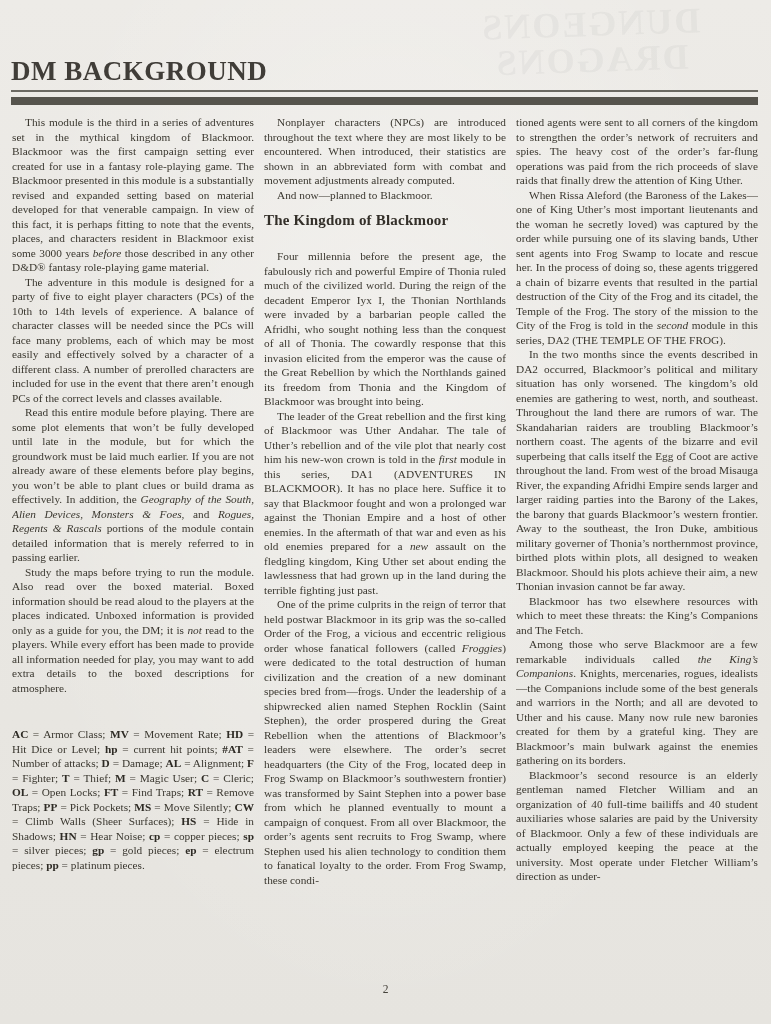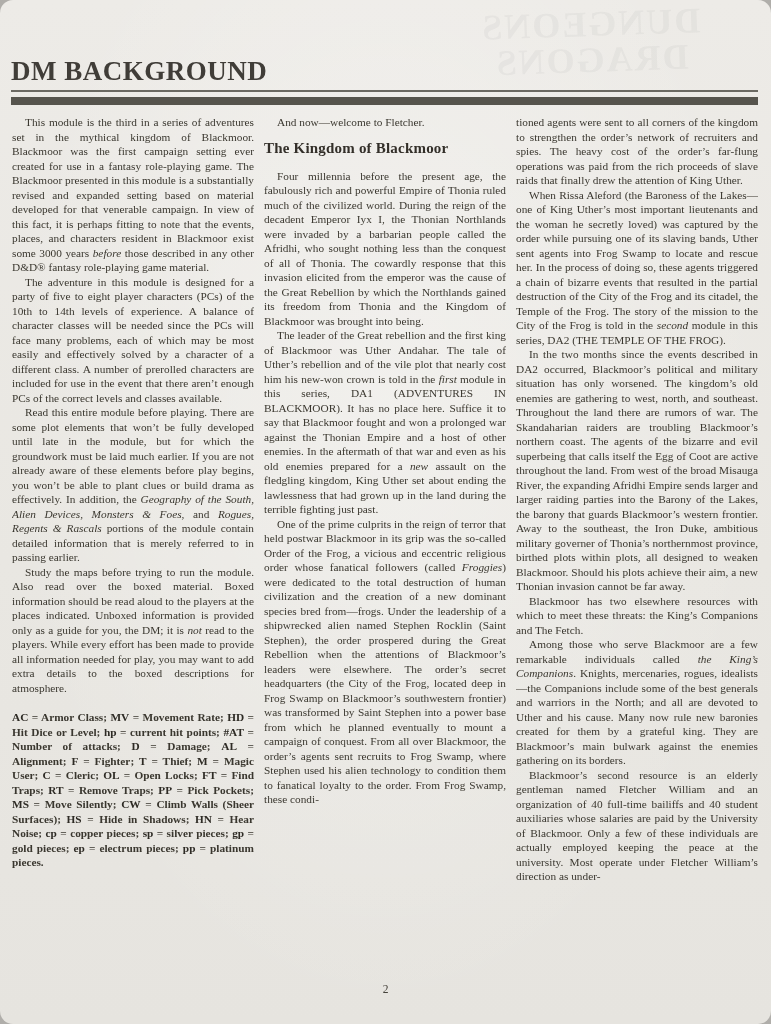--- a/index.html
+++ b/index.html
@@ -7,21 +7,20 @@
     width:771px;height:1024px;
     font-family:"Liberation Serif","DejaVu Serif",serif;
     background:#b0aeaa;
   }
   .sheet{
     position:relative;width:771px;height:1024px;overflow:hidden;
     background:
       radial-gradient(ellipse at 50% 40%, rgba(255,255,255,0.35), rgba(0,0,0,0) 70%),
       linear-gradient(180deg,#edebe7 0%,#e9e7e2 55%,#e6e4df 100%);
     color:#38352e;
-    border-radius:13px;
   }
   .ghost{
     position:absolute;top:6px;right:70px;
     transform:scaleX(-1) rotate(2deg);
     font-weight:bold;font-size:36px;line-height:36px;
     letter-spacing:2px;color:rgba(70,70,85,0.05);
     text-align:center;user-select:none;
   }
   .masthead{position:absolute;left:11px;right:13px;top:56px;}
   .masthead h1{
@@ -33,23 +32,23 @@
   .columns{
     position:absolute;top:115px;left:12px;right:13px;bottom:44px;
     display:flex;gap:10px;
   }
   .col{flex:1 1 0;min-width:0;overflow:hidden;}
   .col p{
     margin:0;font-size:11.3px;line-height:14.5px;
     text-align:justify;color:#3a372f;
   }
   .col p.indent{text-indent:13px;}
-  .col p.abbr{margin-top:15px;font-weight:bold;}
+  .col p.abbr{margin-top:32px;}
   .col h3{
-    margin:10px 0 12px 0;font-size:15px;line-height:17px;
+    margin:10px 0 20px 0;font-size:15px;line-height:17px;
     font-weight:bold;color:#332f29;letter-spacing:0.2px;
   }
   .col b{color:#2e2b25;}
   .page-num{
     position:absolute;left:0;right:0;bottom:29px;
     text-align:center;font-size:11.5px;color:#45423b;
   }
 </style>
 </head>
 <body>
@@ -71,21 +70,22 @@
 
     <div class="col">
       <p class="indent">This module is the third in a series of adventures set in the mythical kingdom of Blackmoor. Blackmoor was the first campaign setting ever created for use in a fantasy role-playing game. The Blackmoor presented in this module is a substantially revised and expanded setting based on material developed for that venerable campaign. In view of this fact, it is perhaps fitting to note that the events, places, and characters resident in Blackmoor exist some 3000 years <i>before</i> those described in any other D&amp;D® fantasy role-playing game material.</p>
       <p class="indent">The adventure in this module is designed for a party of five to eight player characters (PCs) of the 10th to 14th levels of experience. A balance of character classes will be needed since the PCs will face many problems, each of which may be most easily and effectively solved by a character of a different class. A number of prerolled characters are included for use in the event that there aren’t enough PCs of the correct levels and classes available.</p>
       <p class="indent">Read this entire module before playing. There are some plot elements that won’t be fully developed until late in the module, but for which the groundwork must be laid much earlier. If you are not already aware of these elements before play begins, you won’t be able to plant clues or build drama as effectively. In addition, the <i>Geography of the South</i>, <i>Alien Devices</i>, <i>Monsters &amp; Foes</i>, and <i>Rogues, Regents &amp; Rascals</i> portions of the module contain detailed information that is merely referred to in passing earlier.</p>
       <p class="indent">Study the maps before trying to run the module. Also read over the boxed material. Boxed information should be read aloud to the players at the places indicated. Unboxed information is provided only as a guide for you, the DM; it is <i>not</i> read to the players. While every effort has been made to provide all information needed for play, you may want to add extra details to the boxed descriptions for atmosphere.</p>
       <p class="abbr"><b>AC</b> = Armor Class; <b>MV</b> = Movement Rate; <b>HD</b> = Hit Dice or Level; <b>hp</b> = current hit points; <b>#AT</b> = Number of attacks; <b>D</b> = Damage; <b>AL</b> = Alignment; <b>F</b> = Fighter; <b>T</b> = Thief; <b>M</b> = Magic User; <b>C</b> = Cleric; <b>OL</b> = Open Locks; <b>FT</b> = Find Traps; <b>RT</b> = Remove Traps; <b>PP</b> = Pick Pockets; <b>MS</b> = Move Silently; <b>CW</b> = Climb Walls (Sheer Surfaces); <b>HS</b> = Hide in Shadows; <b>HN</b> = Hear Noise; <b>cp</b> = copper pieces; <b>sp</b> = silver pieces; <b>gp</b> = gold pieces; <b>ep</b> = electrum pieces; <b>pp</b> = platinum pieces.</p>
     </div>
 
     <div class="col">
-      <p class="indent">And now—welcome to Fletcher.</p>
+      <p class="indent">Nonplayer characters (NPCs) are introduced throughout the text where they are most likely to be encountered. When introduced, their statistics are shown in an abbreviated form with combat and movement adjustments already computed.</p>
+      <p class="indent">And now—planned to Blackmoor.</p>
       <h3>The Kingdom of Blackmoor</h3>
       <p class="indent">Four millennia before the present age, the fabulously rich and powerful Empire of Thonia ruled much of the civilized world. During the reign of the decadent Emperor Iyx I, the Thonian Northlands were invaded by a barbarian people called the Afridhi, who sought nothing less than the conquest of all of Thonia. The cowardly response that this invasion elicited from the emperor was the cause of the Great Rebellion by which the Northlands gained its freedom from Thonia and the Kingdom of Blackmoor was brought into being.</p>
       <p class="indent">The leader of the Great rebellion and the first king of Blackmoor was Uther Andahar. The tale of Uther’s rebellion and of the vile plot that nearly cost him his new-won crown is told in the <i>first</i> module in this series, DA1 (ADVENTURES IN BLACKMOOR). It has no place here. Suffice it to say that Blackmoor fought and won a prolonged war against the Thonian Empire and a host of other enemies. In the aftermath of that war and even as his old enemies prepared for a <i>new</i> assault on the fledgling kingdom, King Uther set about ending the lawlessness that had grown up in the land during the terrible fighting just past.</p>
       <p class="indent">One of the prime culprits in the reign of terror that held postwar Blackmoor in its grip was the so-called Order of the Frog, a vicious and eccentric religious order whose fanatical followers (called <i>Froggies</i>) were dedicated to the total destruction of human civilization and the creation of a new dominant species bred from—frogs. Under the leadership of a shipwrecked alien named Stephen Rocklin (Saint Stephen), the order prospered during the Great Rebellion when the attentions of Blackmoor’s leaders were elsewhere. The order’s secret headquarters (the City of the Frog, located deep in Frog Swamp on Blackmoor’s southwestern frontier) was transformed by Saint Stephen into a power base from which he planned eventually to mount a campaign of conquest. From all over Blackmoor, the order’s agents sent recruits to Frog Swamp, where Stephen used his alien technology to condition them to fanatical loyalty to the order. From Frog Swamp, these condi-</p>
     </div>
 
     <div class="col">
       <p>tioned agents were sent to all corners of the kingdom to strengthen the order’s network of recruiters and spies. The heavy cost of the order’s far-flung operations was paid from the rich proceeds of slave raids that finally drew the attention of King Uther.</p>
       <p class="indent">When Rissa Aleford (the Baroness of the Lakes—one of King Uther’s most important lieutenants and the woman he secretly loved) was captured by the order while pursuing one of its slaving bands, Uther sent agents into Frog Swamp to locate and rescue her. In the process of doing so, these agents triggered a chain of bizarre events that resulted in the partial destruction of the City of the Frog and its citadel, the Temple of the Frog. The story of the mission to the City of the Frog is told in the <i>second</i> module in this series, DA2 (THE TEMPLE OF THE FROG).</p>
       <p class="indent">In the two months since the events described in DA2 occurred, Blackmoor’s political and military situation has only worsened. The kingdom’s old enemies are gathering to west, north, and southeast. Throughout the land there are rumors of war. The Skandaharian raiders are troubling Blackmoor’s northern coast. The agents of the bizarre and evil superbeing that calls itself the Egg of Coot are active throughout the land. From west of the broad Misauga River, the expanding Afridhi Empire sends larger and larger raiding parties into the Barony of the Lakes, the barony that guards Blackmoor’s western frontier. Away to the southeast, the Iron Duke, ambitious military governer of Thonia’s northernmost province, birthed plots within plots, all designed to weaken Blackmoor. Should his plots achieve their aim, a new Thonian invasion cannot be far away.</p>

